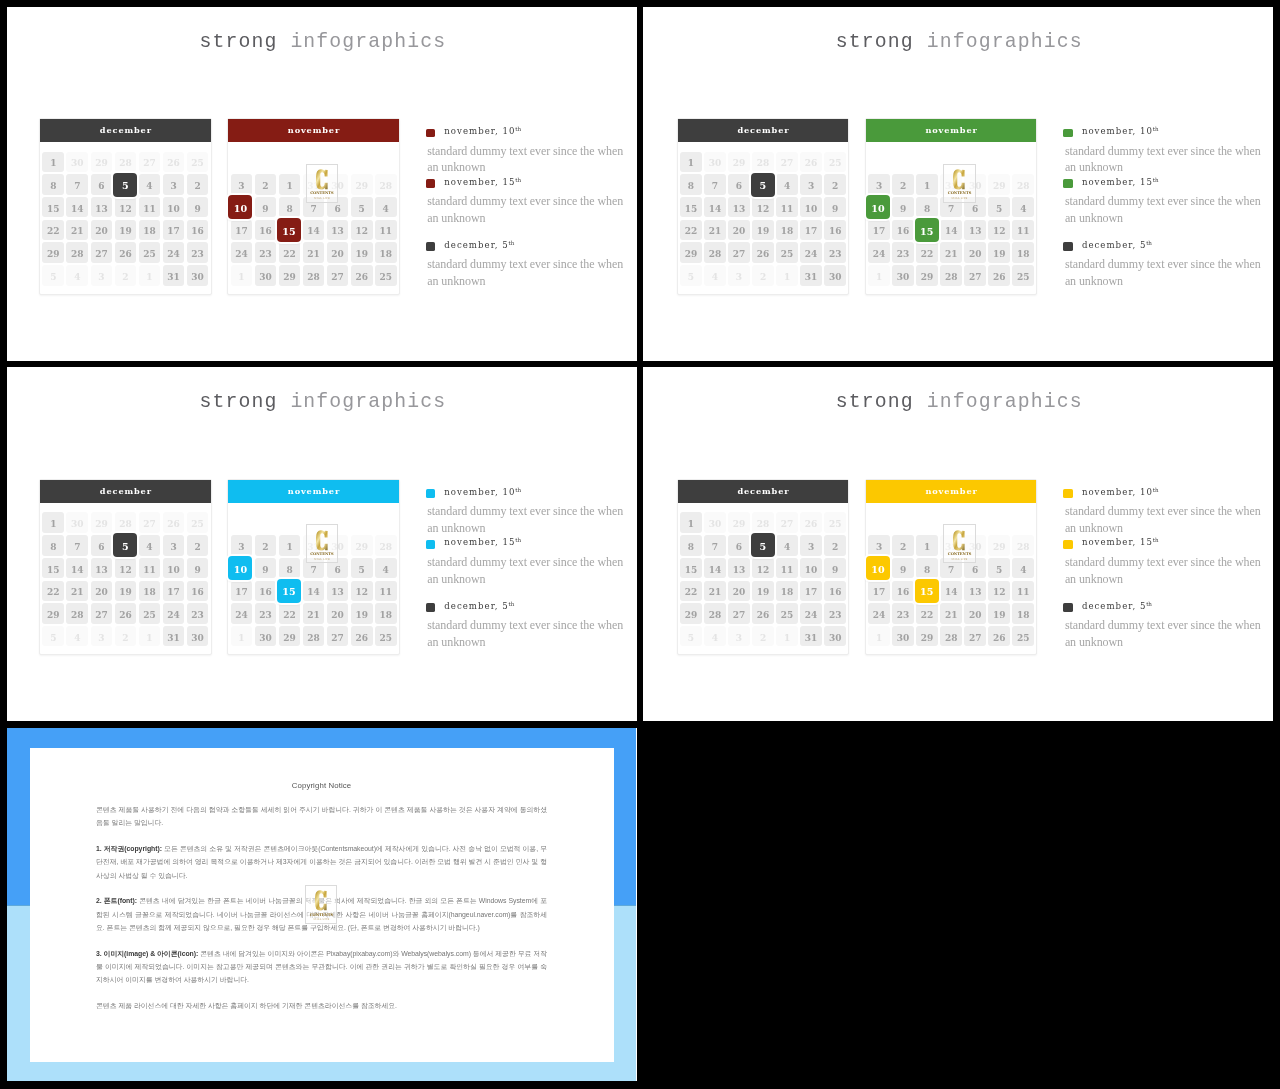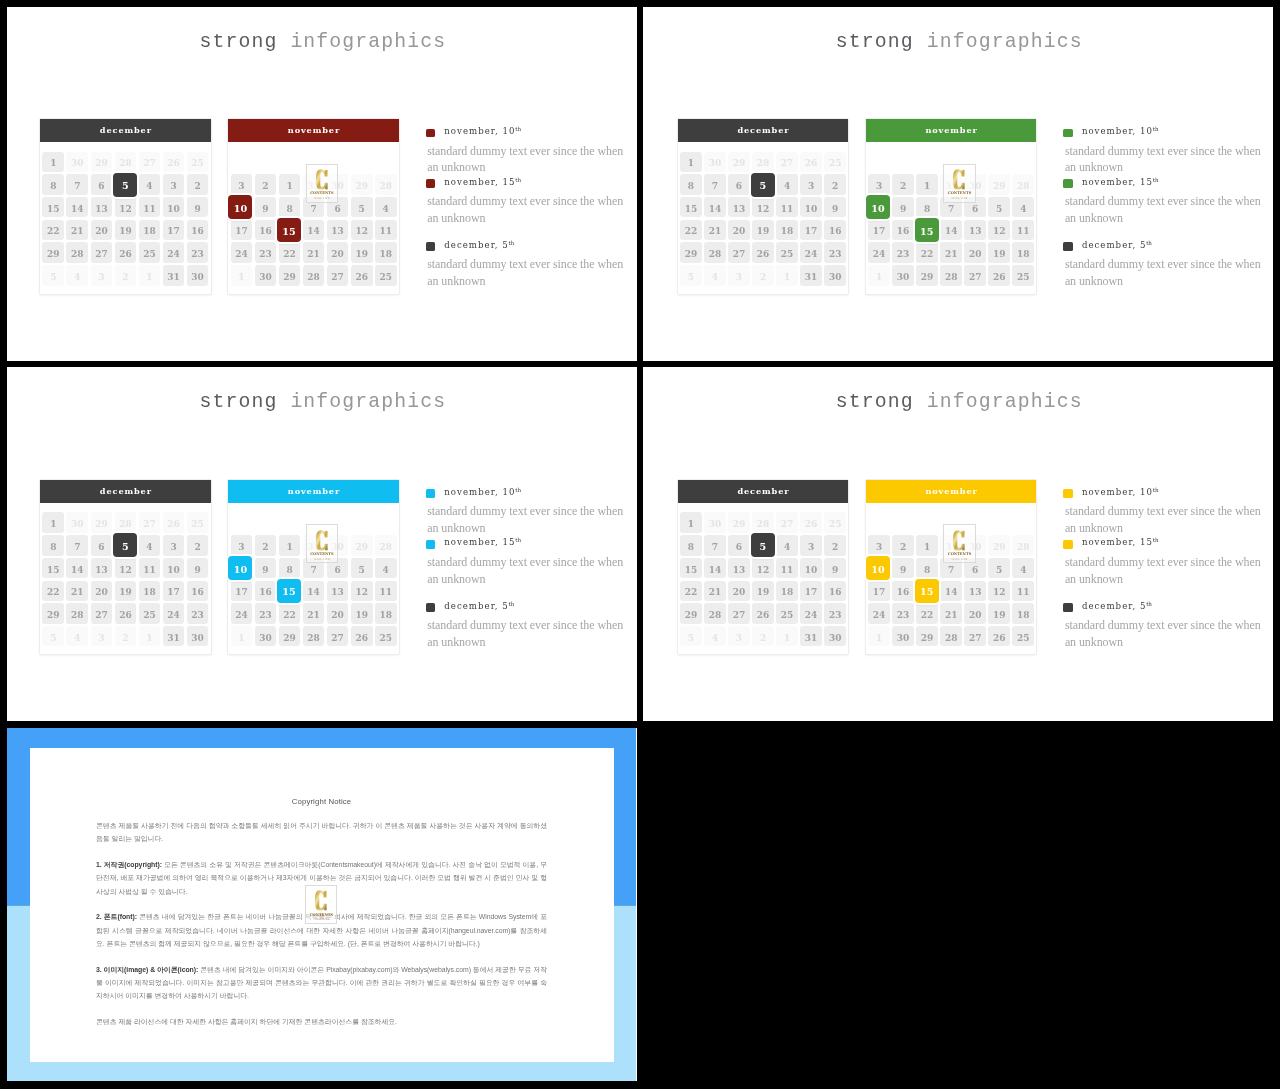--- a/index.html
+++ b/index.html
@@ -56,21 +56,21 @@
 .cal{width:172.5px;}
 .cal-body{padding-left:1.1px;padding-right:1.1px;}
 .legend-holder{position:absolute;left:419.2px;top:0;width:200px;height:100%;}
 
 .cp-blue-top{position:absolute;left:0;top:0;width:629.4px;height:177px;background:#45A0F7;}
 .cp-blue-bot{position:absolute;left:0;top:177px;width:629.4px;height:176.4px;background:#ADE0FA;border-top:1px solid #5FA9DA;}
 .cp-logo-host{position:absolute;left:298.9px;top:157.2px;z-index:8;}
 .cp-logo-host .wm{left:0;top:0;}
 .cp-paper{position:absolute;left:23.5px;top:20.1px;width:583.8px;height:314.3px;background:#fff;z-index:3;padding:31px 66.8px 0 66px;}
 .cp-t1{text-align:center;font-weight:700;font-size:11.1px;line-height:14px;color:#2E2E2E;letter-spacing:-0.3px;}
-.cp-t2{text-align:center;font-size:7.8px;line-height:10px;color:#555;margin-top:18px;letter-spacing:0.12px;}
+.cp-t2{text-align:center;font-size:7.8px;line-height:10px;color:#555;margin-top:2px;letter-spacing:0.12px;}
 .cp-lead{color:#3A3A3A;font-weight:700;}
 .cp-p{font-size:6.9px;line-height:13.2px;color:#757575;margin-top:12.6px;text-align:justify;letter-spacing:-0.05px;}
 </style>
 </head>
 <body>
 
 <div class="grid">
 
 <div class="slide s1">
   <div class="title"><span class="st">strong</span> <span class="li">infographics</span></div>

